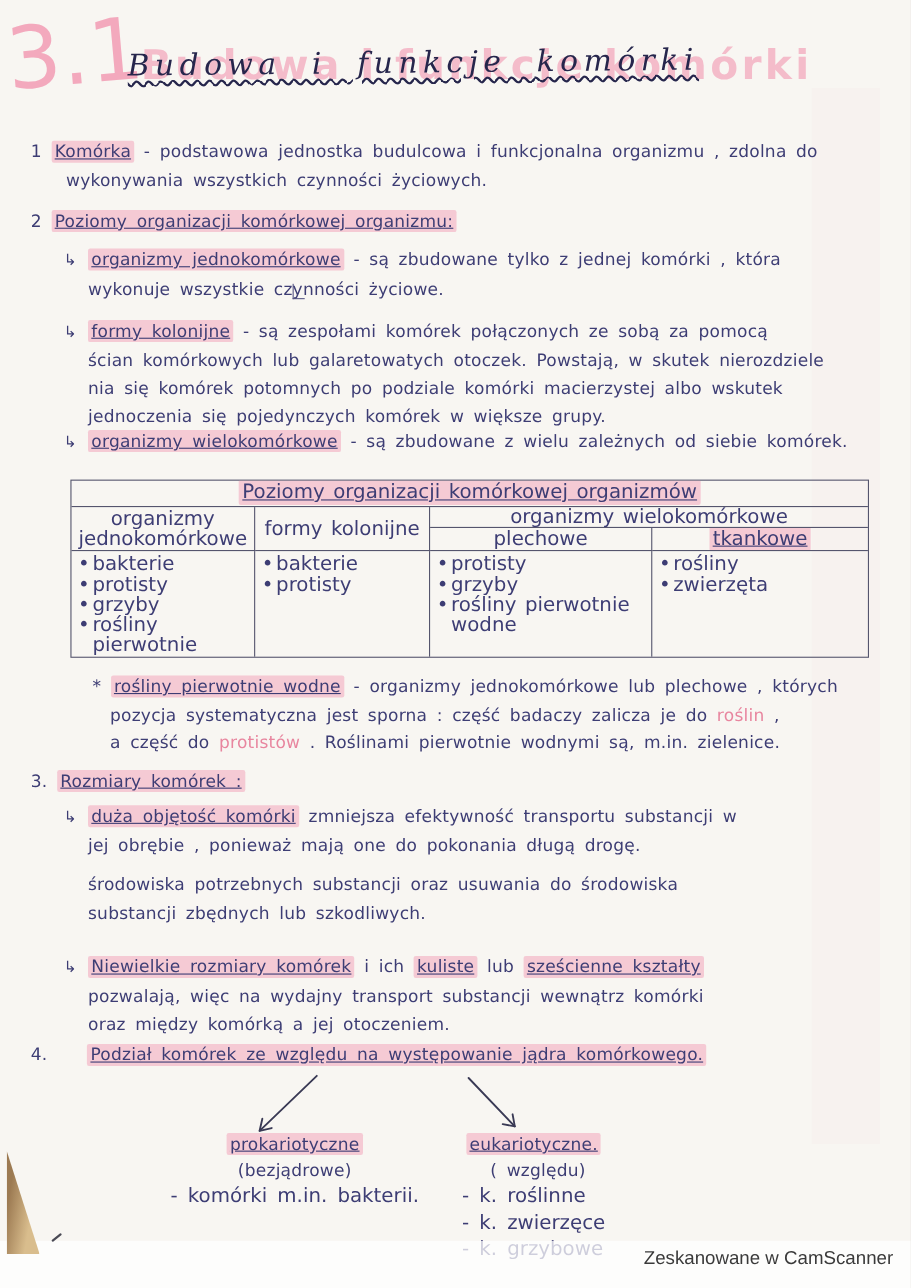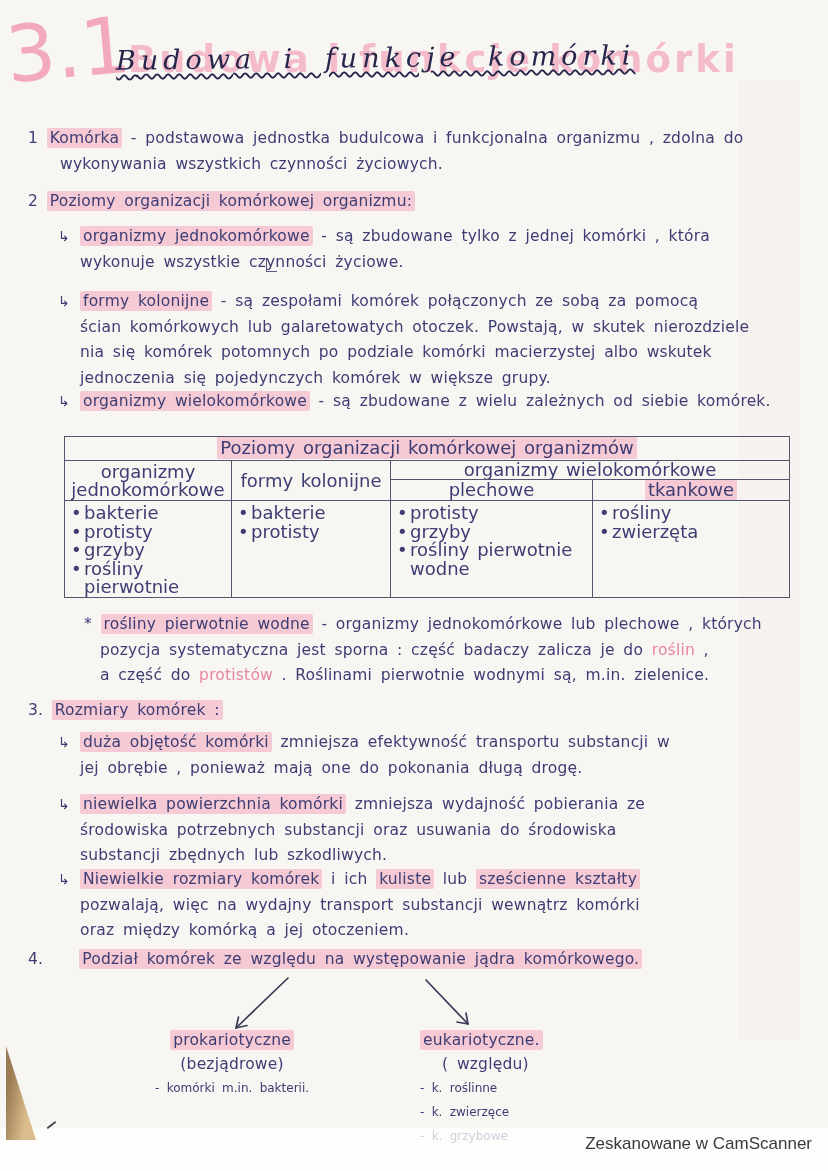--- a/index.html
+++ b/index.html
@@ -2,21 +2,21 @@
 <html><head>
 <meta charset="utf-8">
 <style>
   html,body{margin:0;padding:0;background:#e9e7e3;}
   .page{
     position:relative;width:828px;height:1171px;background:#f8f6f2;
     font-family:"DejaVu Sans",sans-serif;color:#3d3d74;overflow:hidden;
   }
   .abs{position:absolute;}
   .line{white-space:nowrap;font-size:15.5px;line-height:25.5px;word-spacing:3.5px;letter-spacing:.2px;}
-  .hl{background:rgba(243,166,188,.55);padding:1px 3px;border-radius:2px;-webkit-box-decoration-break:clone;box-decoration-break:clone;}
+  .hl{background:rgba(243,166,188,.55);padding:1px 3px;border-radius:2px;-webkit-box-decoration-break:clone;box-decoration-break:clone;text-decoration:underline;}
   .pink{color:#e8869f;}
   .gap{margin-right:36px;}
   .marker{display:inline-block;width:22px;font-size:14px;}
   .ind32{padding-left:32px;}
   .ind20{padding-left:22px;}
   .ind16{padding-left:16px;}
 
   
   .section-number{left:6px;top:0px;font-size:78px;line-height:100px;color:#f3a9bd;transform:rotate(-5deg);}
   .title-ghost{left:128px;top:38px;font-size:37px;font-weight:bold;color:#f4b3c4;letter-spacing:3px;opacity:.85;white-space:nowrap;}
@@ -42,21 +42,21 @@
   .h-sub-right{grid-column:4;grid-row:3;border-bottom:1.5px solid #55556d;text-align:center;line-height:20px;}
   .b-col1{grid-column:1;grid-row:4;border-right:1.5px solid #55556d;padding-top:3px;}
   .b-col2{grid-column:2;grid-row:4;border-right:1.5px solid #55556d;padding-top:3px;}
   .b-col3{grid-column:3;grid-row:4;border-right:1.5px solid #55556d;padding-top:3px;}
   .b-col4{grid-column:4;grid-row:4;padding-top:3px;}
   .li{display:flex;gap:5px;line-height:18.5px;}
   .dot{width:8px;flex:0 0 8px;}
 
   
   .branch .line{line-height:24px;text-align:center;}
-  .branch-items div{font-size:12px;line-height:24px;word-spacing:3.5px;}
+  .branch-items div{font-size:18px;line-height:24px;word-spacing:3.5px;}
 
   
   .footer{right:16px;top:1134px;font-family:"Liberation Sans",sans-serif;font-size:17px;color:#3a3a3a;}
   .footer-band{left:0;top:1128px;width:828px;height:43px;background:#ffffff;opacity:.75;}
 
   
   .corner-artifact{left:6px;top:1046px;width:30px;height:94px;background:linear-gradient(100deg,#9c7a52 20%,#d9bd8d 70%);clip-path:polygon(0 0,100% 100%,0 100%);}
   .pen-mark{left:46px;top:1124px;width:11px;height:2px;background:#4a4a55;transform:rotate(-38deg);border-radius:1px;}
   .correction-mark{left:266px;top:258px;width:10px;height:13px;border-left:1.5px solid #3d3d74;border-bottom:1.5px solid #3d3d74;opacity:.85;}
   .bleed{left:738px;top:80px;width:62px;height:960px;background:rgba(243,180,198,.06);}
@@ -169,21 +169,20 @@
   <div class="abs" style="left:28px;top:698px;">
     <div class="line"><span>3. </span><span class="hl">Rozmiary komórek :</span></div>
   </div>
 
   <div class="abs" style="left:58px;top:730px;">
     <div class="line"><span class="marker">↳</span><span><span class="hl">duża objętość komórki</span><span> zmniejsza efektywność transportu substancji w</span></span></div>
     <div class="line ind20"><span>jej obrębie , ponieważ mają one do pokonania długą drogę.</span></div>
   </div>
 
   <div class="abs" style="left:58px;top:792px;">
-    <div class="line"><span class="marker">↳</span><span><span class="hl">niewielka powierzchnia komórki</span><span> zmniejsza wydajność pobierania ze</span></span></div>
     <div class="line ind20"><span>środowiska potrzebnych substancji oraz usuwania do środowiska</span></div>
     <div class="line ind20"><span>substancji zbędnych lub szkodliwych.</span></div>
   </div>
 
   <div class="abs" style="left:58px;top:867px;">
     <div class="line"><span class="marker">↳</span><span><span class="hl">Niewielkie rozmiary komórek</span><span> i ich </span><span class="hl">kuliste</span><span> lub </span><span class="hl">sześcienne kształty</span></span></div>
     <div class="line ind20"><span>pozwalają, więc na wydajny transport substancji wewnątrz komórki</span></div>
     <div class="line ind20"><span>oraz między komórką a jej otoczeniem.</span></div>
   </div>
 

